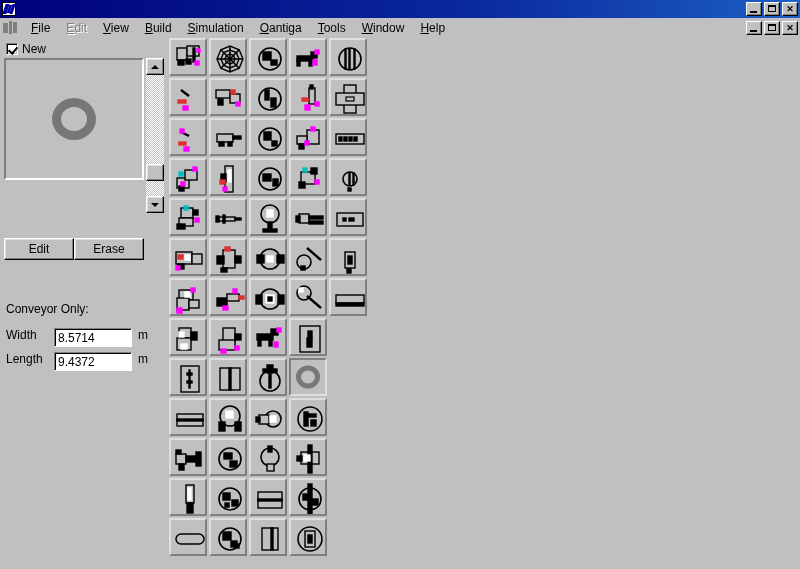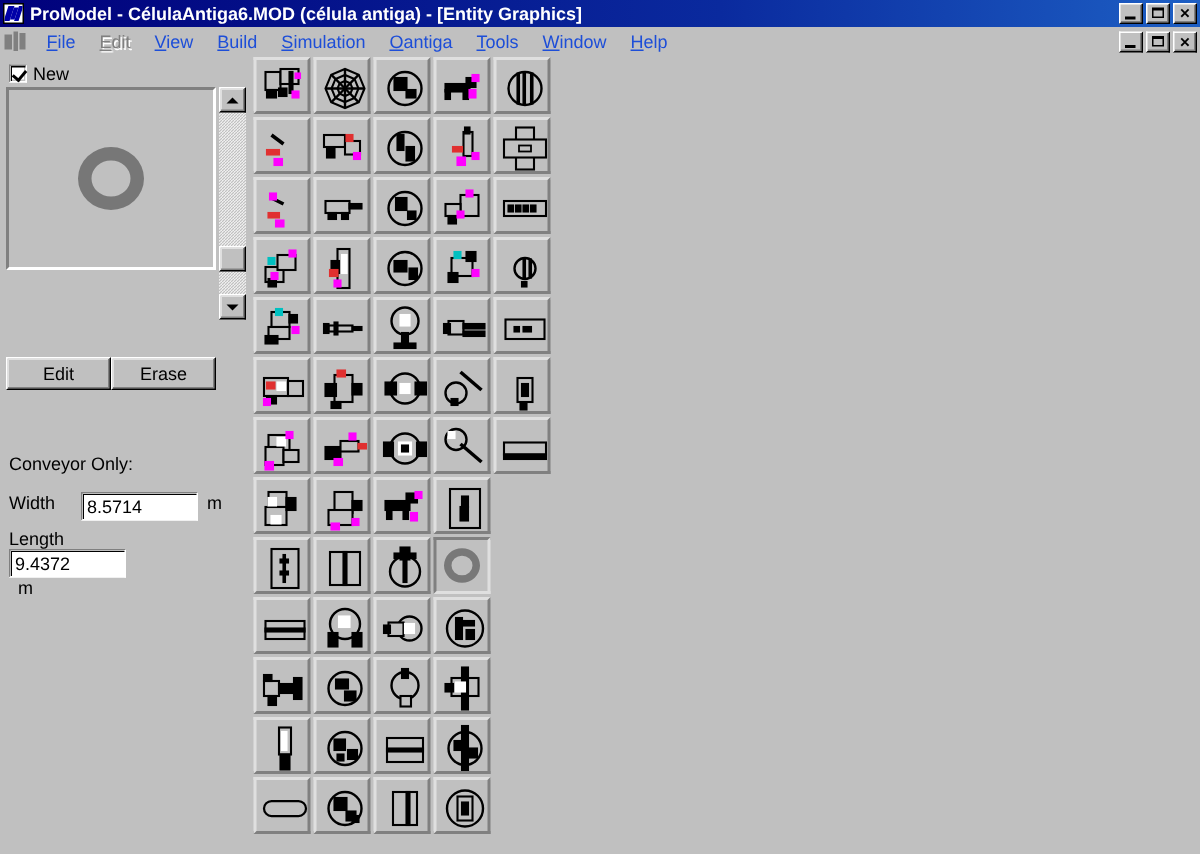--- a/index.html
+++ b/index.html
@@ -53,21 +53,21 @@
   }
   .mdi-icon{
     width:15px;height:14px;margin-left:3px;margin-right:5px;position:relative;flex:0 0 auto;
   }
   .mdi-icon b{position:absolute;background:#808080;display:block;}
   .mi-a{left:0;top:2px;width:5px;height:10px;}
   .mi-b{left:6px;top:0px;width:3px;height:13px;background:#fff;box-shadow:inset 0 0 0 1px #808080;}
   .mi-c{left:10px;top:1px;width:4px;height:11px;}
   .menu{display:flex;align-items:center;gap:0px;}
   .mitem{
-    padding:2px 8px;font-size:12px;color:#1d4ed8;white-space:nowrap;cursor:default;
+    padding:2px 8px;font-size:12px;color:#000000;white-space:nowrap;cursor:default;
   }
   .mitem.disabled{color:#808080;text-shadow:1px 1px 0 #fff;}
   .mitem u{text-decoration:underline;}
 
   .wbtns2{position:absolute;right:2px;top:3px;display:flex;gap:2px;}
 
   
   .client{
     position:absolute;left:0;top:38px;width:800px;height:531px;background:#c0c0c0;
   }
@@ -141,21 +141,21 @@
     box-shadow:inset -1px -1px 0 #808080, inset 1px 1px 0 #dfdfdf;
     font-family:"Liberation Sans",sans-serif;font-size:12px;color:#000;
     display:flex;align-items:center;justify-content:center;
     box-sizing:border-box;cursor:default;
   }
 
   
   .conv-title{position:absolute;left:6px;top:264px;font-size:12px;}
   .fieldrow{position:absolute;left:6px;display:flex;align-items:flex-start;}
   .fr1{top:290px;}
-  .fr2{top:314px;flex-direction:column;}
+  .fr2{top:314px;}
   .flabel{width:48px;font-size:12px;}
   .finput{
     width:78px;height:19px;background:#fff;
     border-top:1px solid #808080;border-left:1px solid #808080;
     border-right:1px solid #fff;border-bottom:1px solid #fff;
     box-shadow:inset 1px 1px 0 #000;
     display:flex;align-items:center;padding-left:3px;
     font-family:"Liberation Sans",sans-serif;font-size:12px;color:#000;
     box-sizing:border-box;
   }
@@ -184,21 +184,20 @@
 <body>
 
 <div class="app">
 
   <div class="titlebar">
     <div class="title-icon">
       <i class="ti1"></i>
         <i class="ti2"></i>
         <i class="ti3"></i>
     </div>
-    <div class="title-text">ProModel - CélulaAntiga6.MOD (célula antiga) - [Entity Graphics]</div>
     <div class="wbtns">
       <div class="wbtn">
           <i class="gl-min"></i>
         </div>
       <div class="wbtn">
           <i class="gl-max"></i>
         </div>
       <div class="wbtn">
           <span class="gl-close">✕</span>
         </div>

